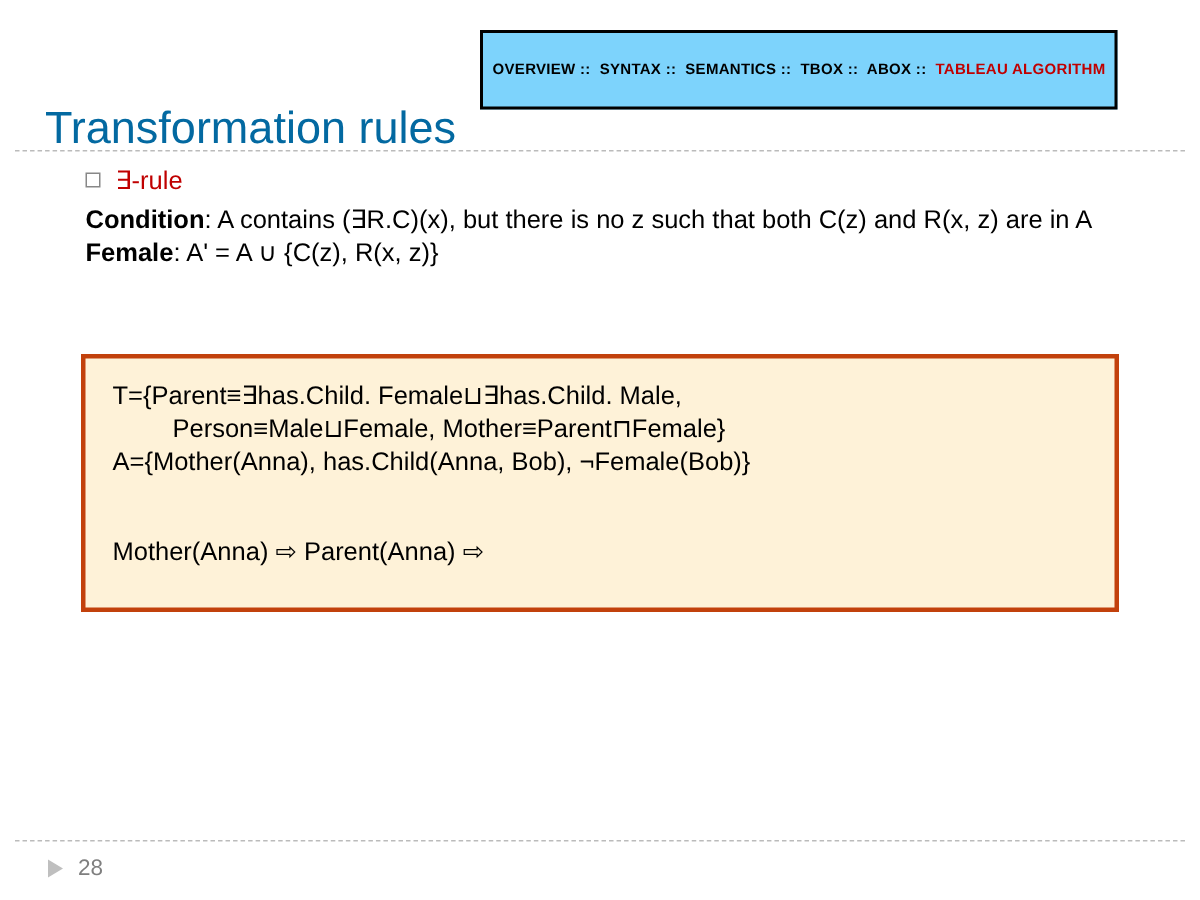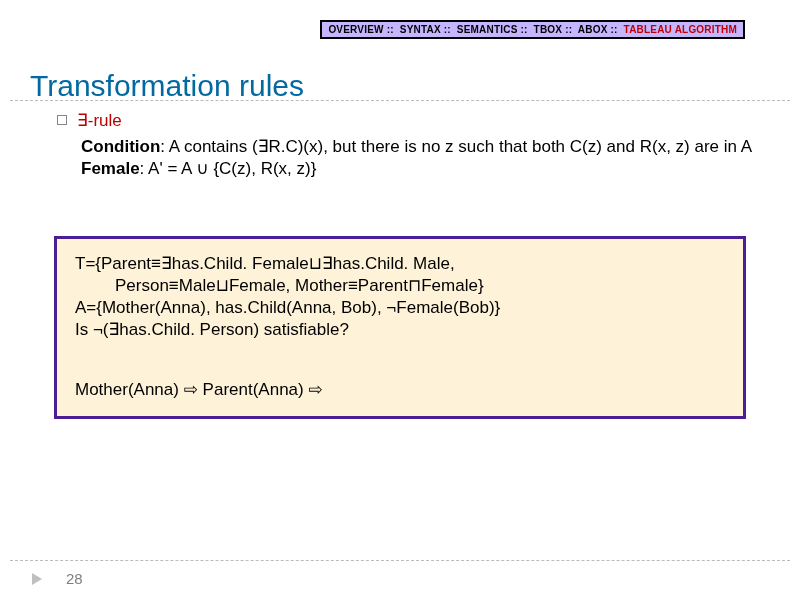--- a/index.html
+++ b/index.html
@@ -10,26 +10,26 @@
     font-family: Arial, Helvetica, sans-serif;
     color: #000;
     position: relative;
     overflow: hidden;
   }
   .nav {
     position: absolute;
     top: 20px;
     right: 55px;
     border: 2px solid #000;
-    padding: 2px 6px;
+    padding: 19px 6px;
     font-size: 10px;
     font-weight: bold;
     letter-spacing: 0.2px;
     white-space: nowrap;
-    background: #c4b5fd;
+    background: #7dd3fc;
   }
   .nav .item { display: inline; }
   .nav .sep { margin: 0 3px; }
   .nav .active { color: #c00000; }
   .title {
     position: absolute;
     top: 69px;
     left: 30px;
     font-size: 30px;
     color: #0369a1;
@@ -57,52 +57,51 @@
   .bullet {
     display: inline-block;
     width: 10px;
     height: 10px;
     border: 1.5px solid #888;
     margin-right: 10px;
     position: relative;
     top: -1px;
   }
   .rule-body {
-    margin-left: 24px;
     color: #000;
   }
   .rule-body b { font-weight: bold; }
   .box {
     position: absolute;
     top: 236px;
     left: 54px;
     right: 54px;
-    border: 3px solid #4c1d95;
+    border: 3px solid #c2410c;
     background: #fef2d8;
-    padding: 14px 14px 14px 18px;
+    padding: 14px 14px 26px 18px;
     font-size: 17px;
     line-height: 1.3;
   }
   .box .para { margin-bottom: 16px; }
   .box .para:last-child { margin-bottom: 0; }
   .indent { padding-left: 40px; display: block; }
   .footer-line {
     position: absolute;
     left: 10px;
     right: 10px;
     top: 560px;
     border-top: 1px dashed #bbb;
   }
   .footer {
     position: absolute;
     left: 32px;
     top: 570px;
     display: flex;
     align-items: center;
-    gap: 24px;
+    gap: 10px;
     font-size: 15px;
     color: #7f7f7f;
   }
   .arrow-icon {
     display: inline-block;
     width: 0; height: 0;
     border-top: 6px solid transparent;
     border-bottom: 6px solid transparent;
     border-left: 10px solid #bfbfbf;
   }
@@ -128,21 +127,20 @@
       <b>Female</b><span>: A' = A ∪ {C(z), R(x, z)}</span>
     </div>
   </div>
 </div>
 
 <div class="box">
   <div class="para">
     <span>T={Parent≡∃has.Child. Female⊔∃has.Child. Male,</span><br>
     <span class="indent">Person≡Male⊔Female, Mother≡Parent⊓Female}</span>
     <span>A={Mother(Anna), has.Child(Anna, Bob), ¬Female(Bob)}</span><br>
-    <span>Is ¬(∃has.Child. Person) satisfiable?</span>
   </div>
   <div class="para">
     <br>
     <span>Mother(Anna) ⇨ Parent(Anna) ⇨</span><br>
   </div>
 </div>
 
 <div class="footer-line"></div>
 <div class="footer">
   <span class="arrow-icon"></span>

